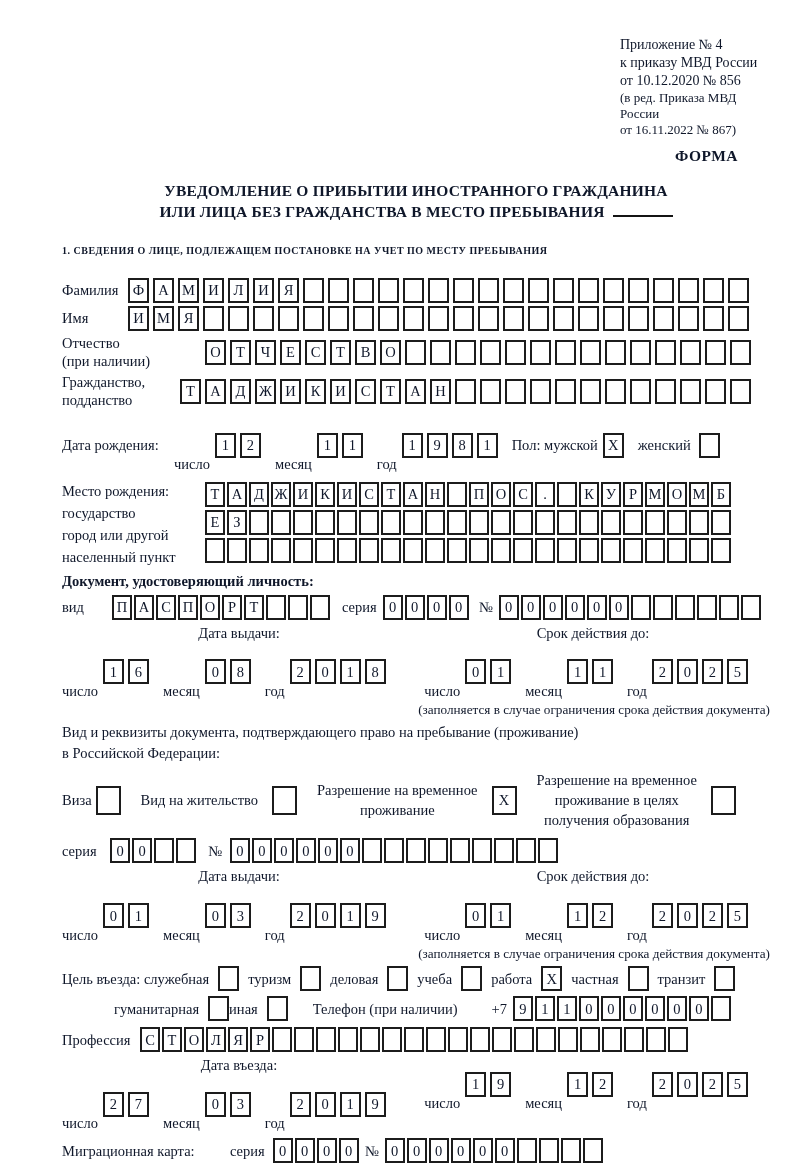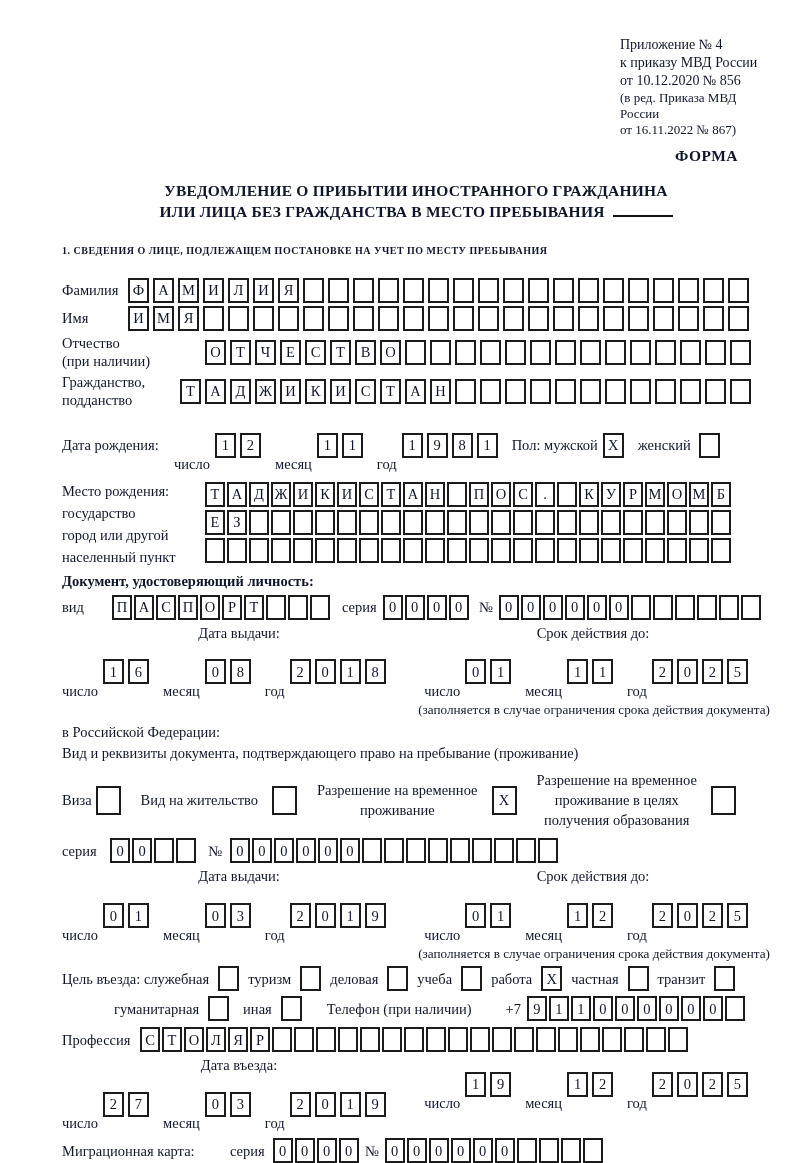--- a/index.html
+++ b/index.html
@@ -416,22 +416,22 @@
                 <span class="cell">2</span>
                 <span class="cell">5</span>
               </span>
             </span>
         </div>
         <div class="dp-note">(заполняется в случае ограничения срока действия документа)</div>
       </div>
     </div>
 
     <div class="restext">
+      <div>Вид и реквизиты документа, подтверждающего право на пребывание (проживание)</div>
       <div>в Российской Федерации:</div>
-      <div>Вид и реквизиты документа, подтверждающего право на пребывание (проживание)</div>
     </div>
 
     <div class="row rvp">
       <span class="lbl">Виза</span>
       <span class="cell cb-lg"></span>
       <span class="sp"></span>
       <span class="lbl">Вид на жительство</span>
       <span class="cell cb-lg" style="margin-left:10px;"></span>
       <span class="sp"></span>
       <span class="lbl ctr">
@@ -555,21 +555,21 @@
       <span class="lbl">частная</span>
       <span class="cell cb"></span>
         <span class="sp"></span>
       <span class="lbl">транзит</span>
       <span class="cell cb"></span>
     </div>
 
     <div class="row purpose purpose2" style="align-items:center;">
       <span class="lbl" style="margin-left:52px;">гуманитарная</span>
       <span class="cell cb"></span>
-      <span class="lbl" style="margin-left:14px;font-family:Liberation Serif, serif;">иная</span>
+      <span class="lbl" style="font-family:Liberation Serif, serif;">иная</span>
       <span class="cell cb"></span>
       <span class="lbl" style="margin-left:25px;">Телефон (при наличии)</span>
       <span class="lbl" style="margin-left:30px;margin-right:6px;">+7</span>
       <span class="cells compact">
           <span class="cell">9</span>
           <span class="cell">1</span>
           <span class="cell">1</span>
           <span class="cell">0</span>
           <span class="cell">0</span>
           <span class="cell">0</span>

